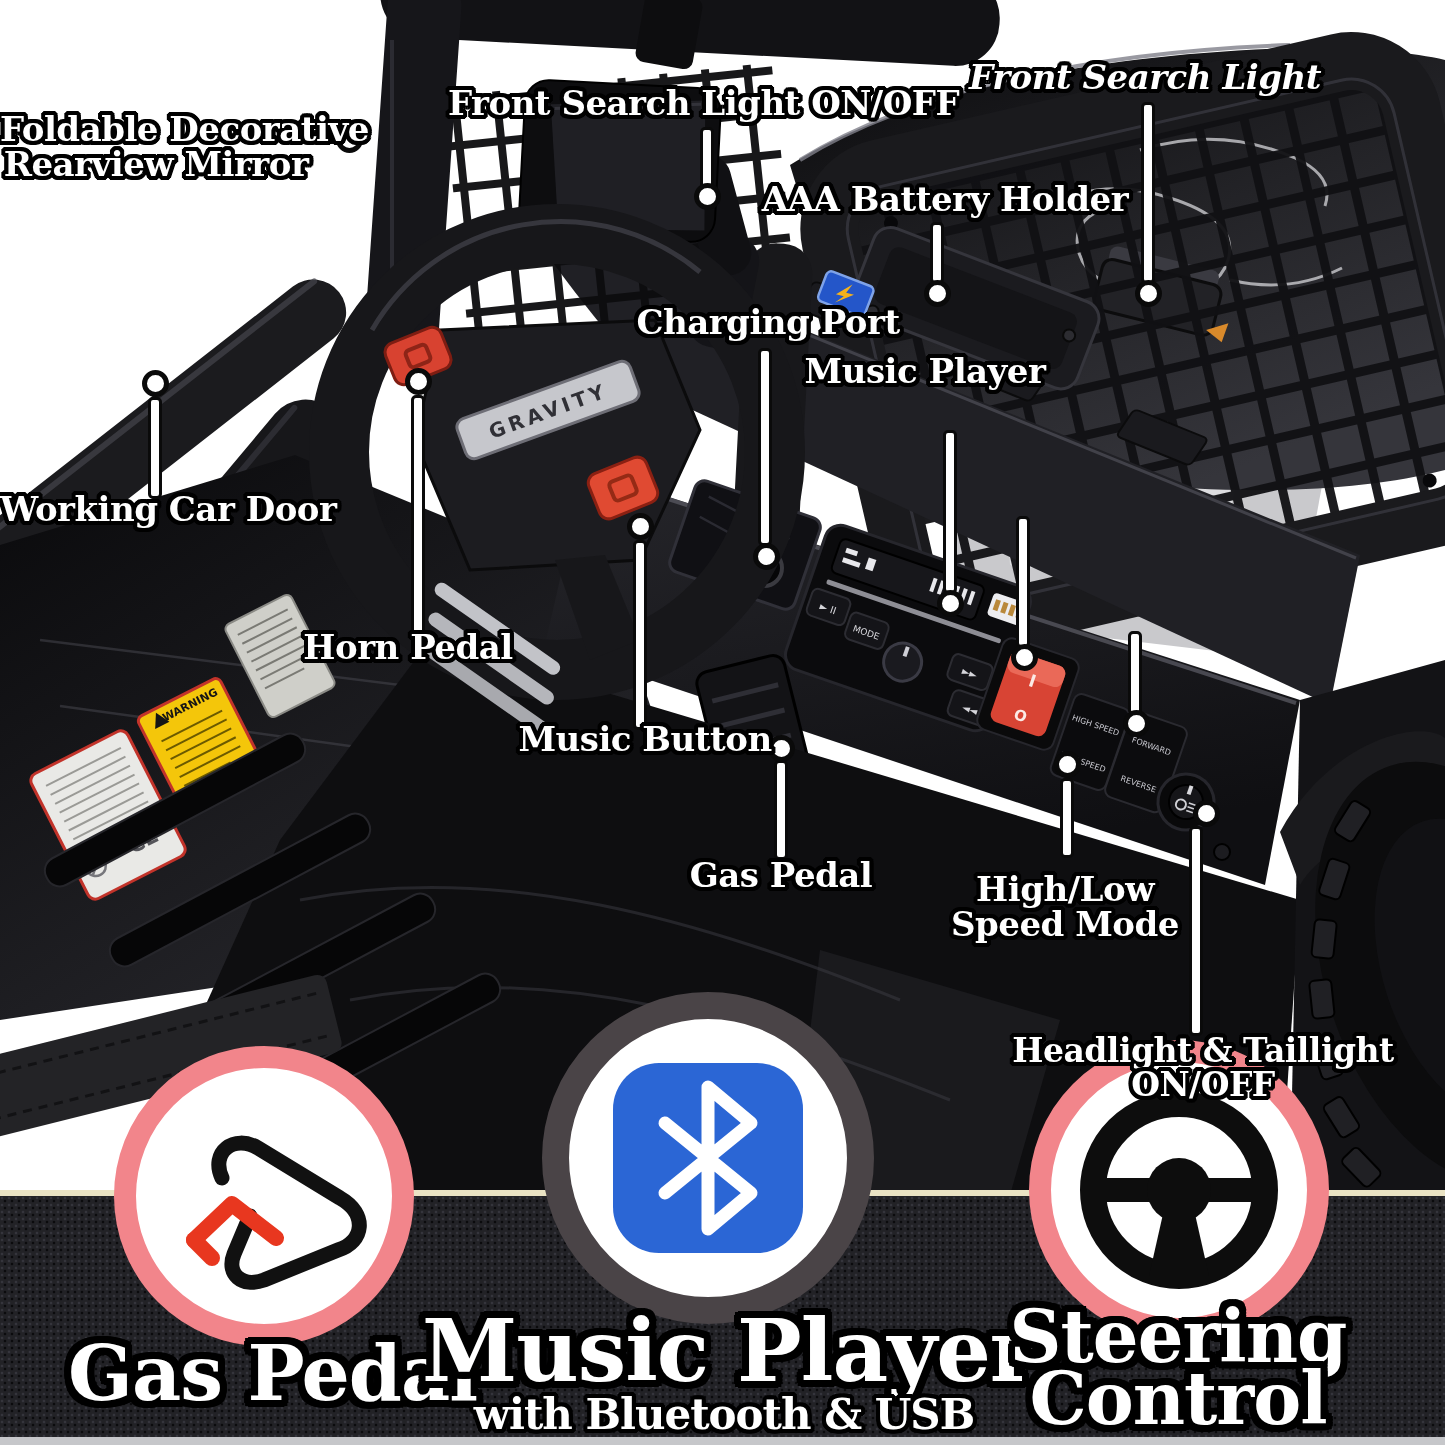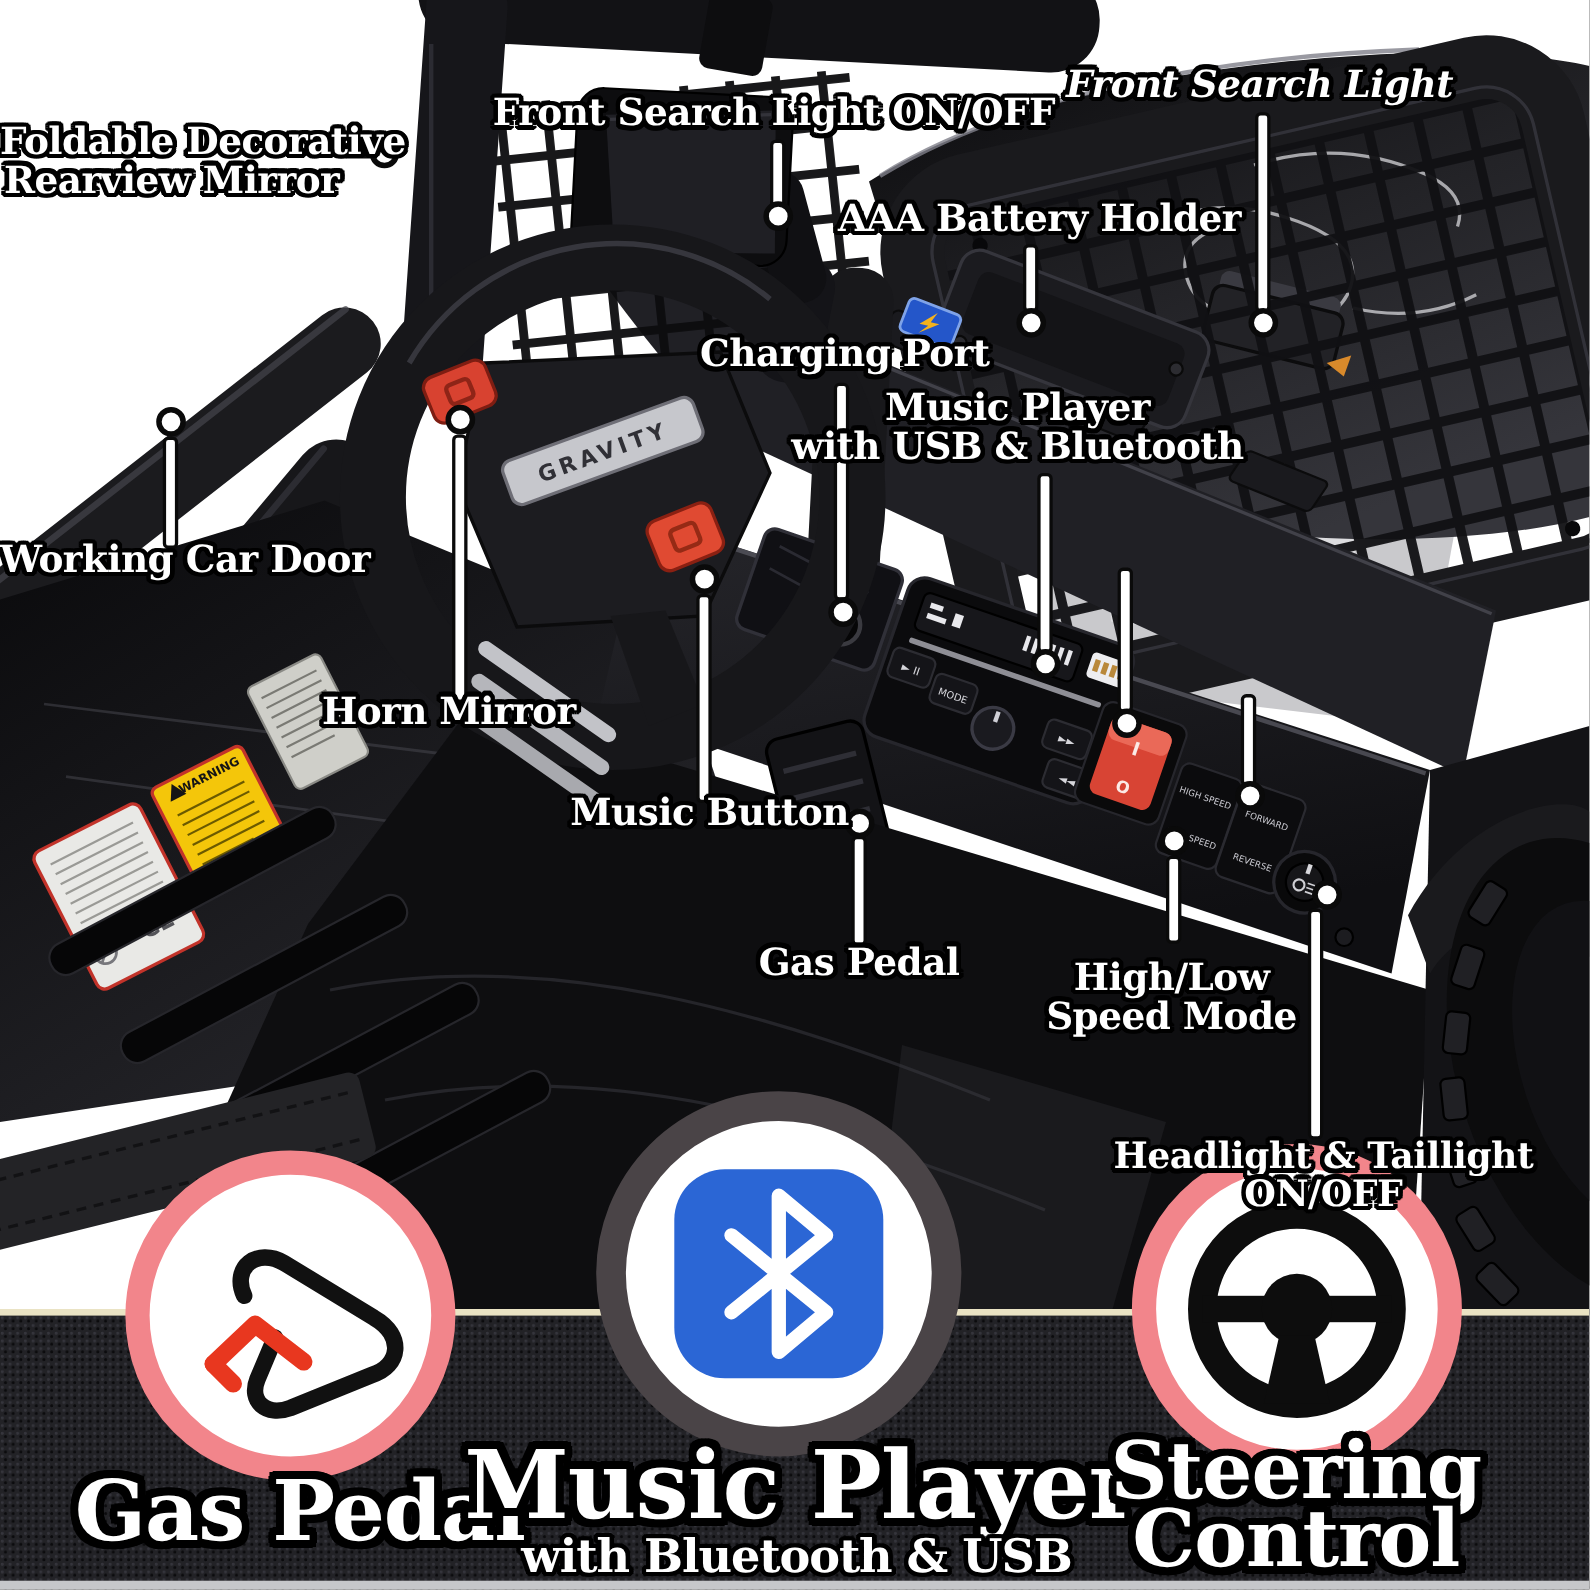--- a/index.html
+++ b/index.html
@@ -388,31 +388,30 @@
   <div class="callout ol4" style="left:568px;top:305px;width:400px;font-size:34px;">
     <span>Charging Port</span>
   </div>
 
   <div class="callout ol4" style="left:695px;top:182px;width:500px;font-size:34px;">
     <span>AAA Battery Holder</span>
   </div>
 
   <div class="callout ol4" style="left:675px;top:354px;width:500px;font-size:34px;">
     <span class="l">Music Player</span>
-    <span class="l">with USB &amp; Bluetooth</span>
   </div>
 
 
 
   <div class="callout ol4" style="left:0;top:492px;width:322px;font-size:34px;">
     <span>Working Car Door</span>
   </div>
 
   <div class="callout ol4" style="left:208px;top:630px;width:400px;font-size:34px;">
-    <span>Horn Mirror</span>
+    <span>Horn Pedal</span>
   </div>
 
   <div class="callout ol4" style="left:445px;top:722px;width:400px;font-size:34px;">
     <span>Music Button</span>
   </div>
 
   <div class="callout ol4" style="left:581px;top:858px;width:400px;font-size:34px;">
     <span>Gas Pedal</span>
   </div>
 

